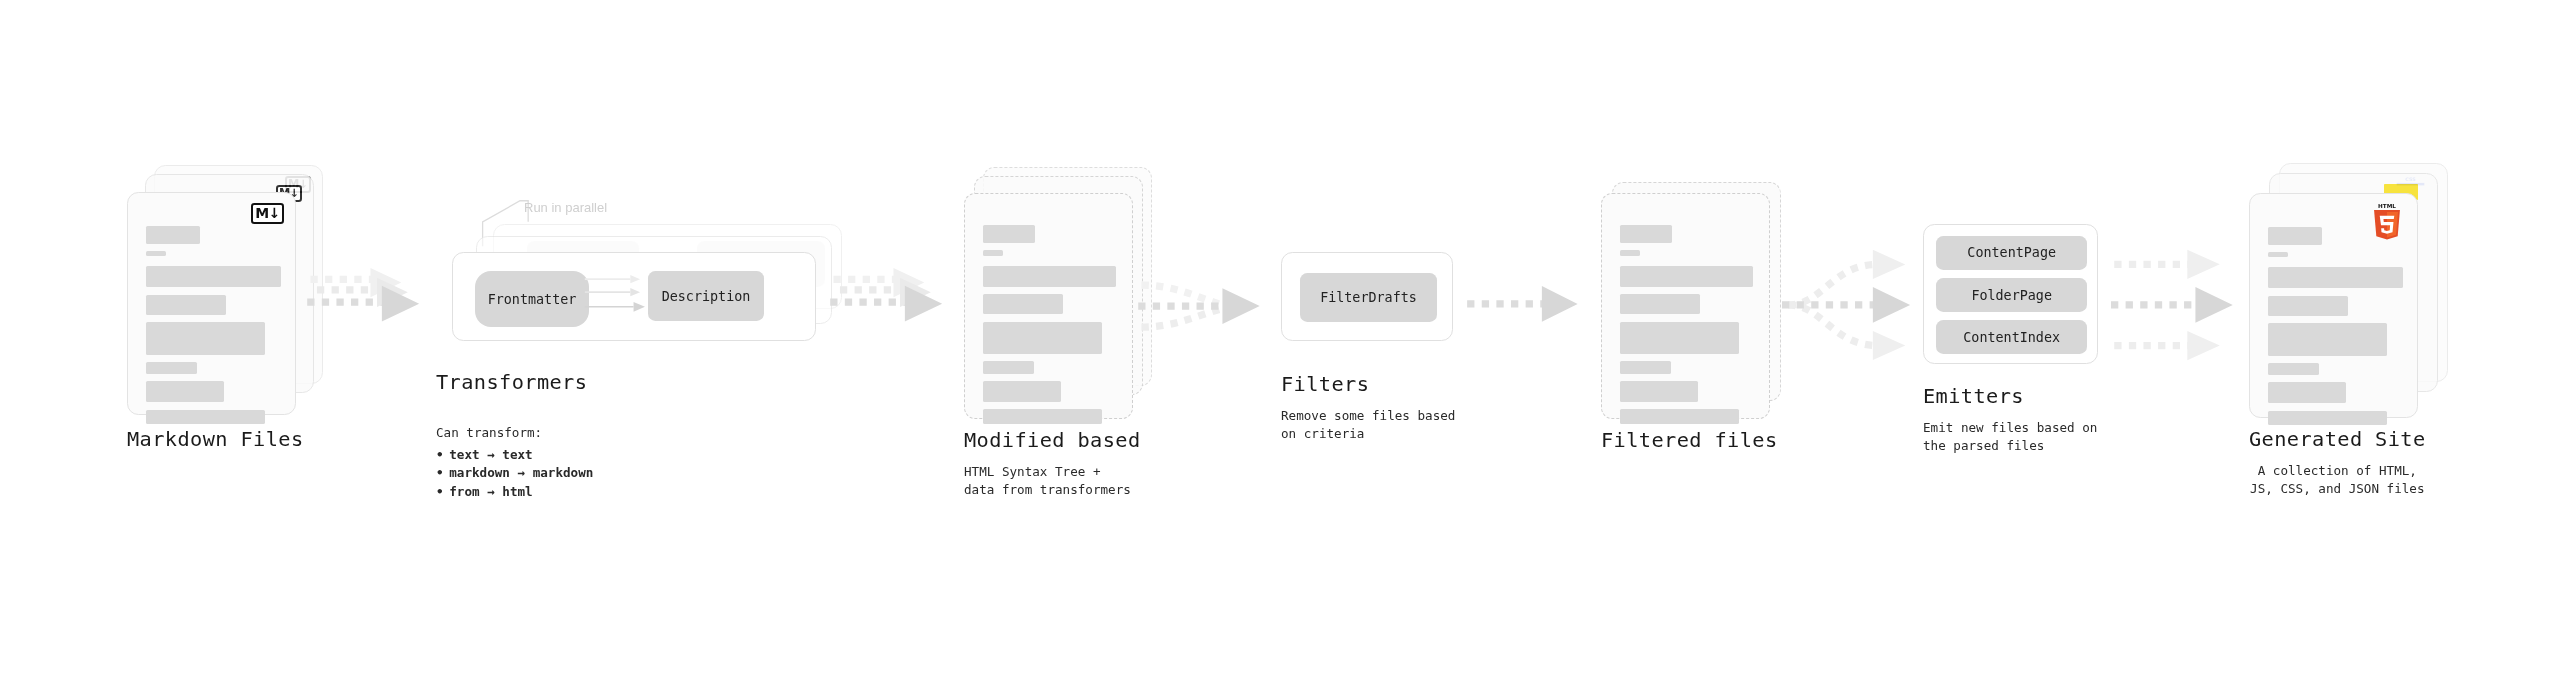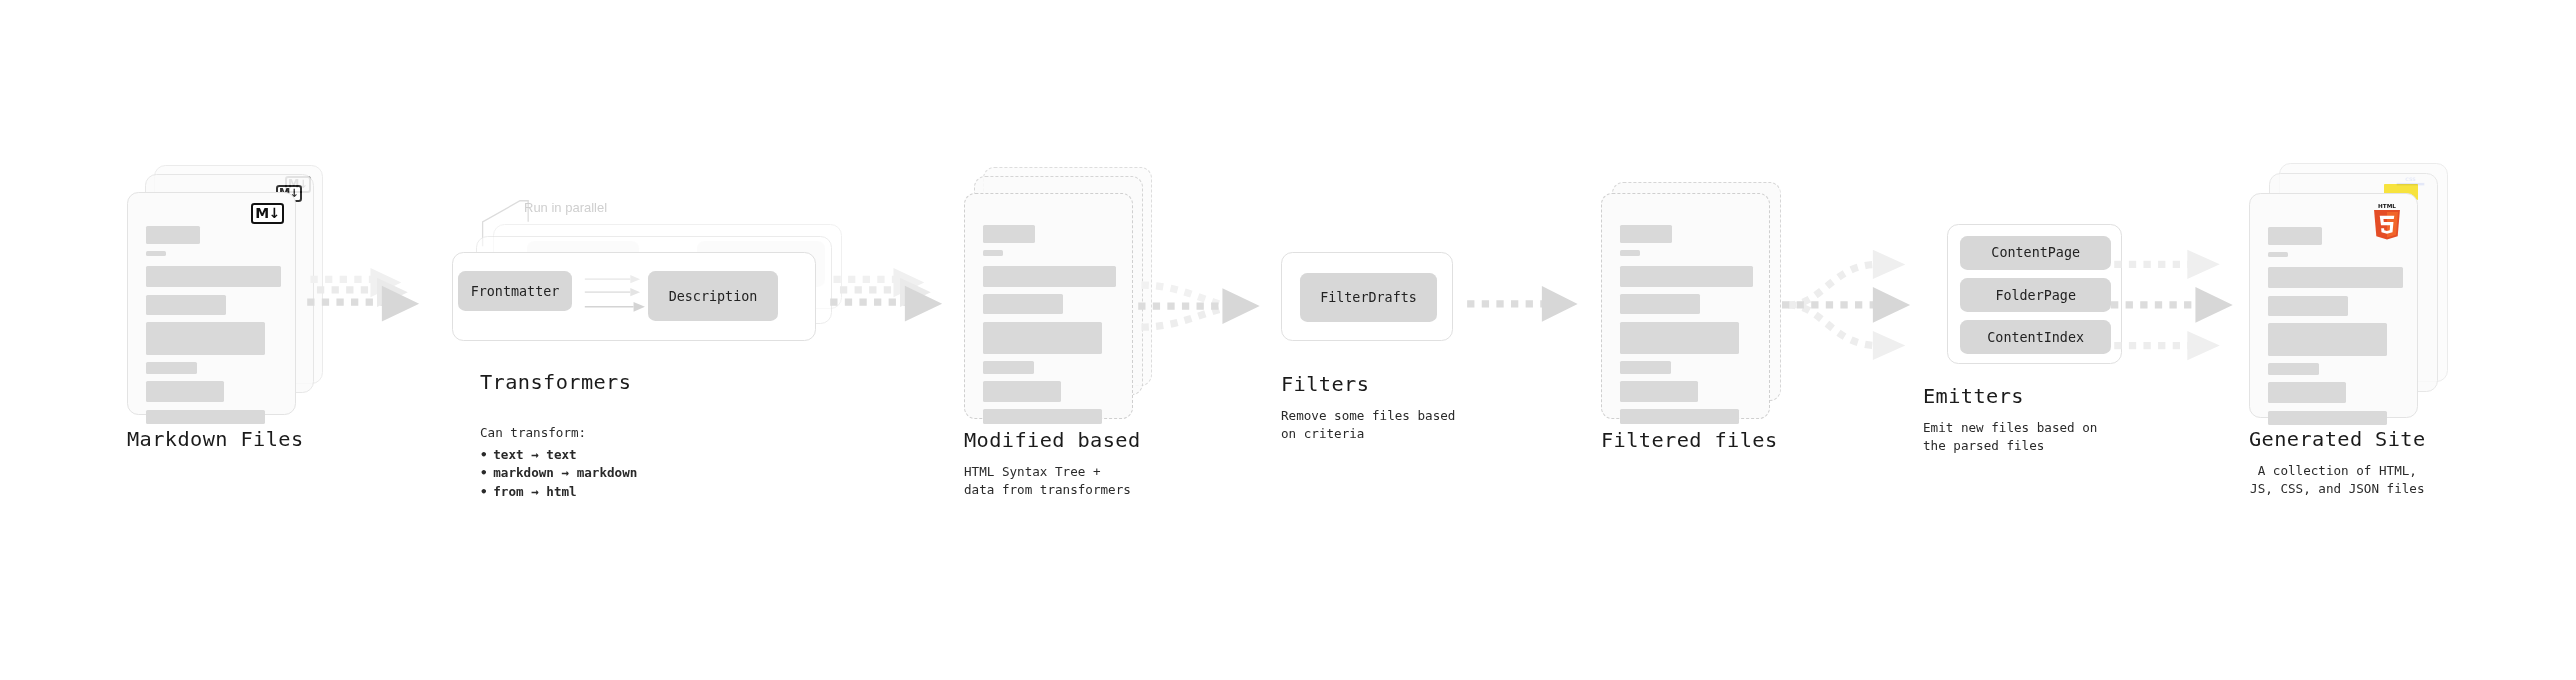--- a/index.html
+++ b/index.html
@@ -129,35 +129,35 @@
     <div class="group-box" style="left:493px;top:224px;width:349px;height:85px;opacity:.45;">
       <div class="chip ghost2" style="position:absolute;left:32.5px;top:16.3px;width:112px;height:46px;"></div>
       <div class="chip ghost2" style="position:absolute;left:203px;top:16.3px;width:128px;height:46px;"></div>
     </div>
     <div class="group-box" style="left:476px;top:236px;width:356px;height:88px;opacity:.62;">
       <div class="chip ghost" style="position:absolute;left:29px;top:16.3px;width:114px;height:47px;"></div>
       <div class="chip ghost" style="position:absolute;left:205px;top:16.3px;width:130px;height:47px;"></div>
     </div>
 
     <div class="group-box" style="left:452px;top:252px;width:364px;height:89px;">
-      <div class="chip" style="position:absolute;left:5px;top:18px;width:114px;height:40px;">Frontmatter</div>
-      <div class="chip" style="position:absolute;left:195px;top:18px;width:130px;height:50px;">Description</div>
+      <div class="chip" style="position:absolute;left:22px;top:18px;width:114px;height:56px;border-radius:16px;">Frontmatter</div>
+      <div class="chip" style="position:absolute;left:195px;top:18px;width:116px;height:50px;">Description</div>
       <svg style="position:absolute;left:130px;top:18px;" width="67" height="52" viewBox="0 0 82 64">
         <g fill="none" stroke-width="2">
           <line x1="2" y1="10" x2="58" y2="10" stroke="#ececec"></line>
           <polygon points="58,5 70,10 58,15" fill="#ececec" stroke="none"></polygon>
           <line x1="2" y1="26" x2="58" y2="26" stroke="#e4e4e4"></line>
           <polygon points="58,21 70,26 58,31" fill="#e4e4e4" stroke="none"></polygon>
           <line x1="2" y1="44" x2="62" y2="44" stroke="#d4d4d4"></line>
           <polygon points="62,38 76,44 62,50" fill="#d4d4d4" stroke="none"></polygon>
         </g>
       </svg>
     </div>
 
-    <div class="cap" style="left:480px;top:370px;">
+    <div class="cap" style="left:436px;top:370px;">
       <div class="cap-title">Transformers</div>
       <div class="cap-sub" style="margin-top:30px;">Can transform:</div>
       <ul class="cap-list">
         <li>text → text</li>
         <li>markdown → markdown</li>
         <li>from → html</li>
       </ul>
     </div>
   </div>
 
@@ -243,21 +243,21 @@
       <path d="M8 80 C 50 80, 62 30, 118 30" stroke="#ededed"></path>
       <path d="M8 80 C 50 80, 62 130, 118 130" stroke="#ededed"></path>
       <line x1="0" y1="80" x2="124" y2="80" stroke="#dcdcdc"></line>
     </g>
     <polygon points="112,12 152,30 112,48" fill="#efefef"></polygon>
     <polygon points="112,58 158,80 112,102" fill="#d7d7d7"></polygon>
     <polygon points="112,112 152,130 112,148" fill="#efefef"></polygon>
   </svg>
 
   <div>
-    <div class="group-box" style="left:1923px;top:224px;width:175px;height:140px;margin-left:24px;">
+    <div class="group-box" style="left:1923px;top:224px;width:175px;height:140px;">
       <div class="chip" style="position:absolute;left:12.2px;top:10.6px;width:151px;height:34px;">ContentPage</div>
       <div class="chip" style="position:absolute;left:12.2px;top:53px;width:151px;height:34px;">FolderPage</div>
       <div class="chip" style="position:absolute;left:12.2px;top:95px;width:151px;height:34px;">ContentIndex</div>
     </div>
     <div class="cap" style="left:1923px;top:384px;">
       <div class="cap-title">Emitters</div>
       <div class="cap-sub">Emit new files based on
 the parsed files</div>
     </div>
   </div>

